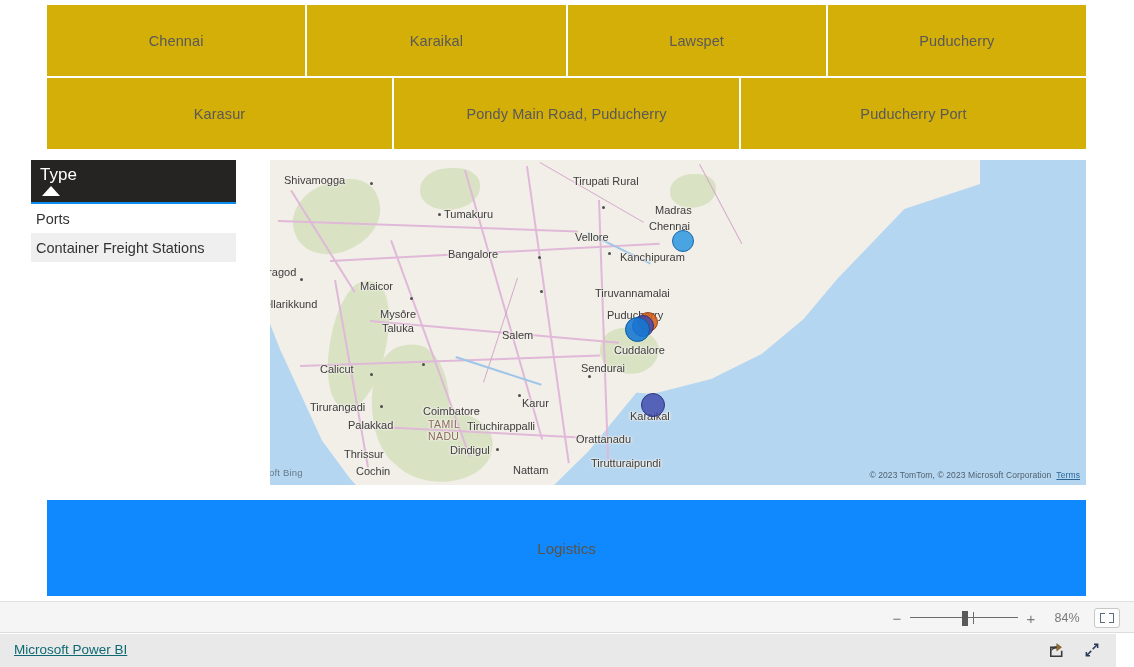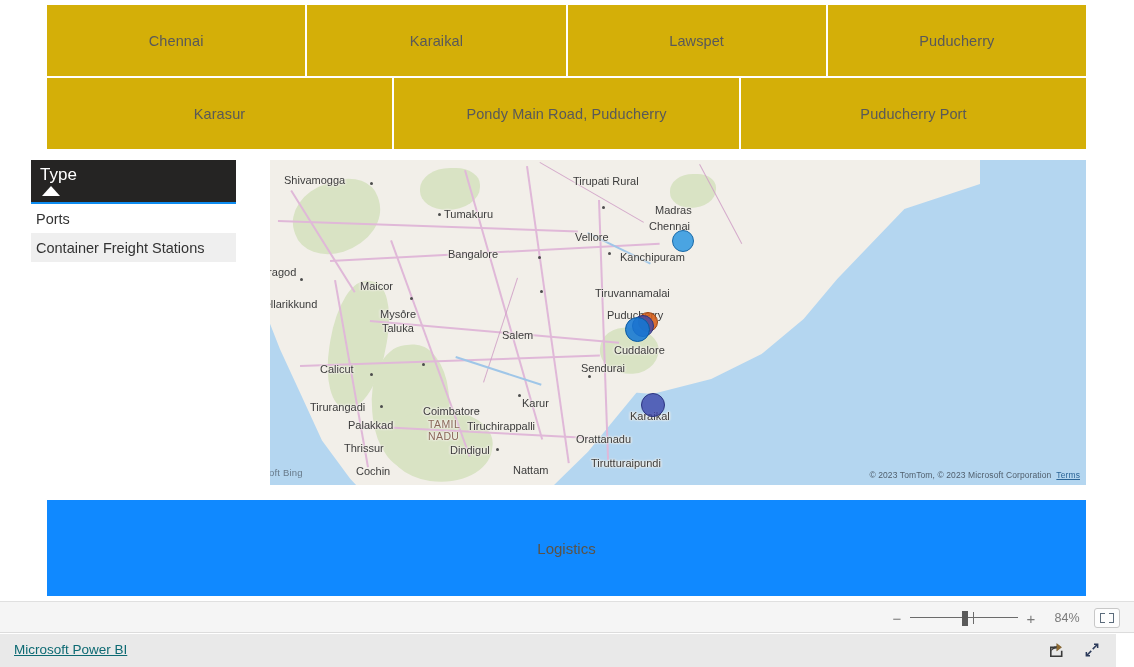--- a/index.html
+++ b/index.html
@@ -448,21 +448,21 @@
         <div class="map-label" style="left: 344px; top: 184px;">Cuddalore</div>
         <div class="map-label" style="left: 311px; top: 202px;">Sendurai</div>
         <div class="map-label" style="left: 50px; top: 203px;">Calicut</div>
         <div class="map-label" style="left: 252px; top: 237px;">Karur</div>
         <div class="map-label" style="left: 40px; top: 241px;">Tirurangadi</div>
         <div class="map-label" style="left: 153px; top: 245px;">Coimbatore</div>
         <div class="map-label" style="left: 360px; top: 250px;">Karaikal</div>
         <div class="map-label" style="left: 197px; top: 260px;">Tiruchirappalli</div>
         <div class="map-label" style="left: 78px; top: 259px;">Palakkad</div>
         <div class="map-label" style="left: 306px; top: 273px;">Orattanadu</div>
-        <div class="map-label" style="left: 74px; top: 282px;">Thrissur</div>
+        <div class="map-label" style="left: 74px; top: 288px;">Thrissur</div>
         <div class="map-label" style="left: 180px; top: 284px;">Dindigul</div>
         <div class="map-label" style="left: 321px; top: 297px;">Tirutturaipundi</div>
         <div class="map-label" style="left: 86px; top: 305px;">Cochin</div>
         <div class="map-label" style="left: 243px; top: 304px;">Nattam</div>
         <div class="map-label small" style="left: 158px; top: 258px;">TAMIL</div>
         <div class="map-label small" style="left: 158px; top: 270px;">NADU</div>
       </div>
 
     <div id="map-bubble-layer">
         <div class="bubble cyan" style="left: 402px; top: 70px; width: 22px; height: 22px;"></div>

